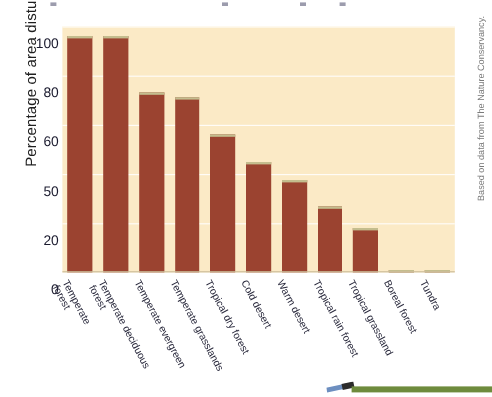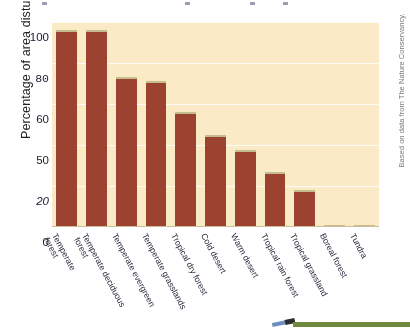--- a/index.html
+++ b/index.html
@@ -195,24 +195,24 @@
     <i class="tc1"></i>
     <i class="tc2"></i>
     <i class="tc3"></i>
     <i class="tc4"></i>
   </div>
 
   <div class="ylabel">Percentage of area disturbed</div>
 
   <div id="yticks">
       <div class="ytick" style="top: 16px;">100</div>
-      <div class="ytick" style="top: 57px; font-family: Liberation Mono, monospace;">80</div>
+      <div class="ytick" style="top: 57px;">80</div>
       <div class="ytick" style="top: 98px;">60</div>
       <div class="ytick" style="top: 139px;">50</div>
-      <div class="ytick" style="top: 180px; font-style: italic;">20</div>
+      <div class="ytick" style="top: 180px;">20</div>
       <div class="ytick" style="top: 221px;">0</div>
     </div>
 
   <div id="plot">
     <div id="gridlines">
         <div class="gridline" style="top: 0px;"></div>
         <div class="gridline" style="top: 41px;"></div>
         <div class="gridline" style="top: 82px;"></div>
         <div class="gridline" style="top: 123px;"></div>
         <div class="gridline" style="top: 164px;"></div>

